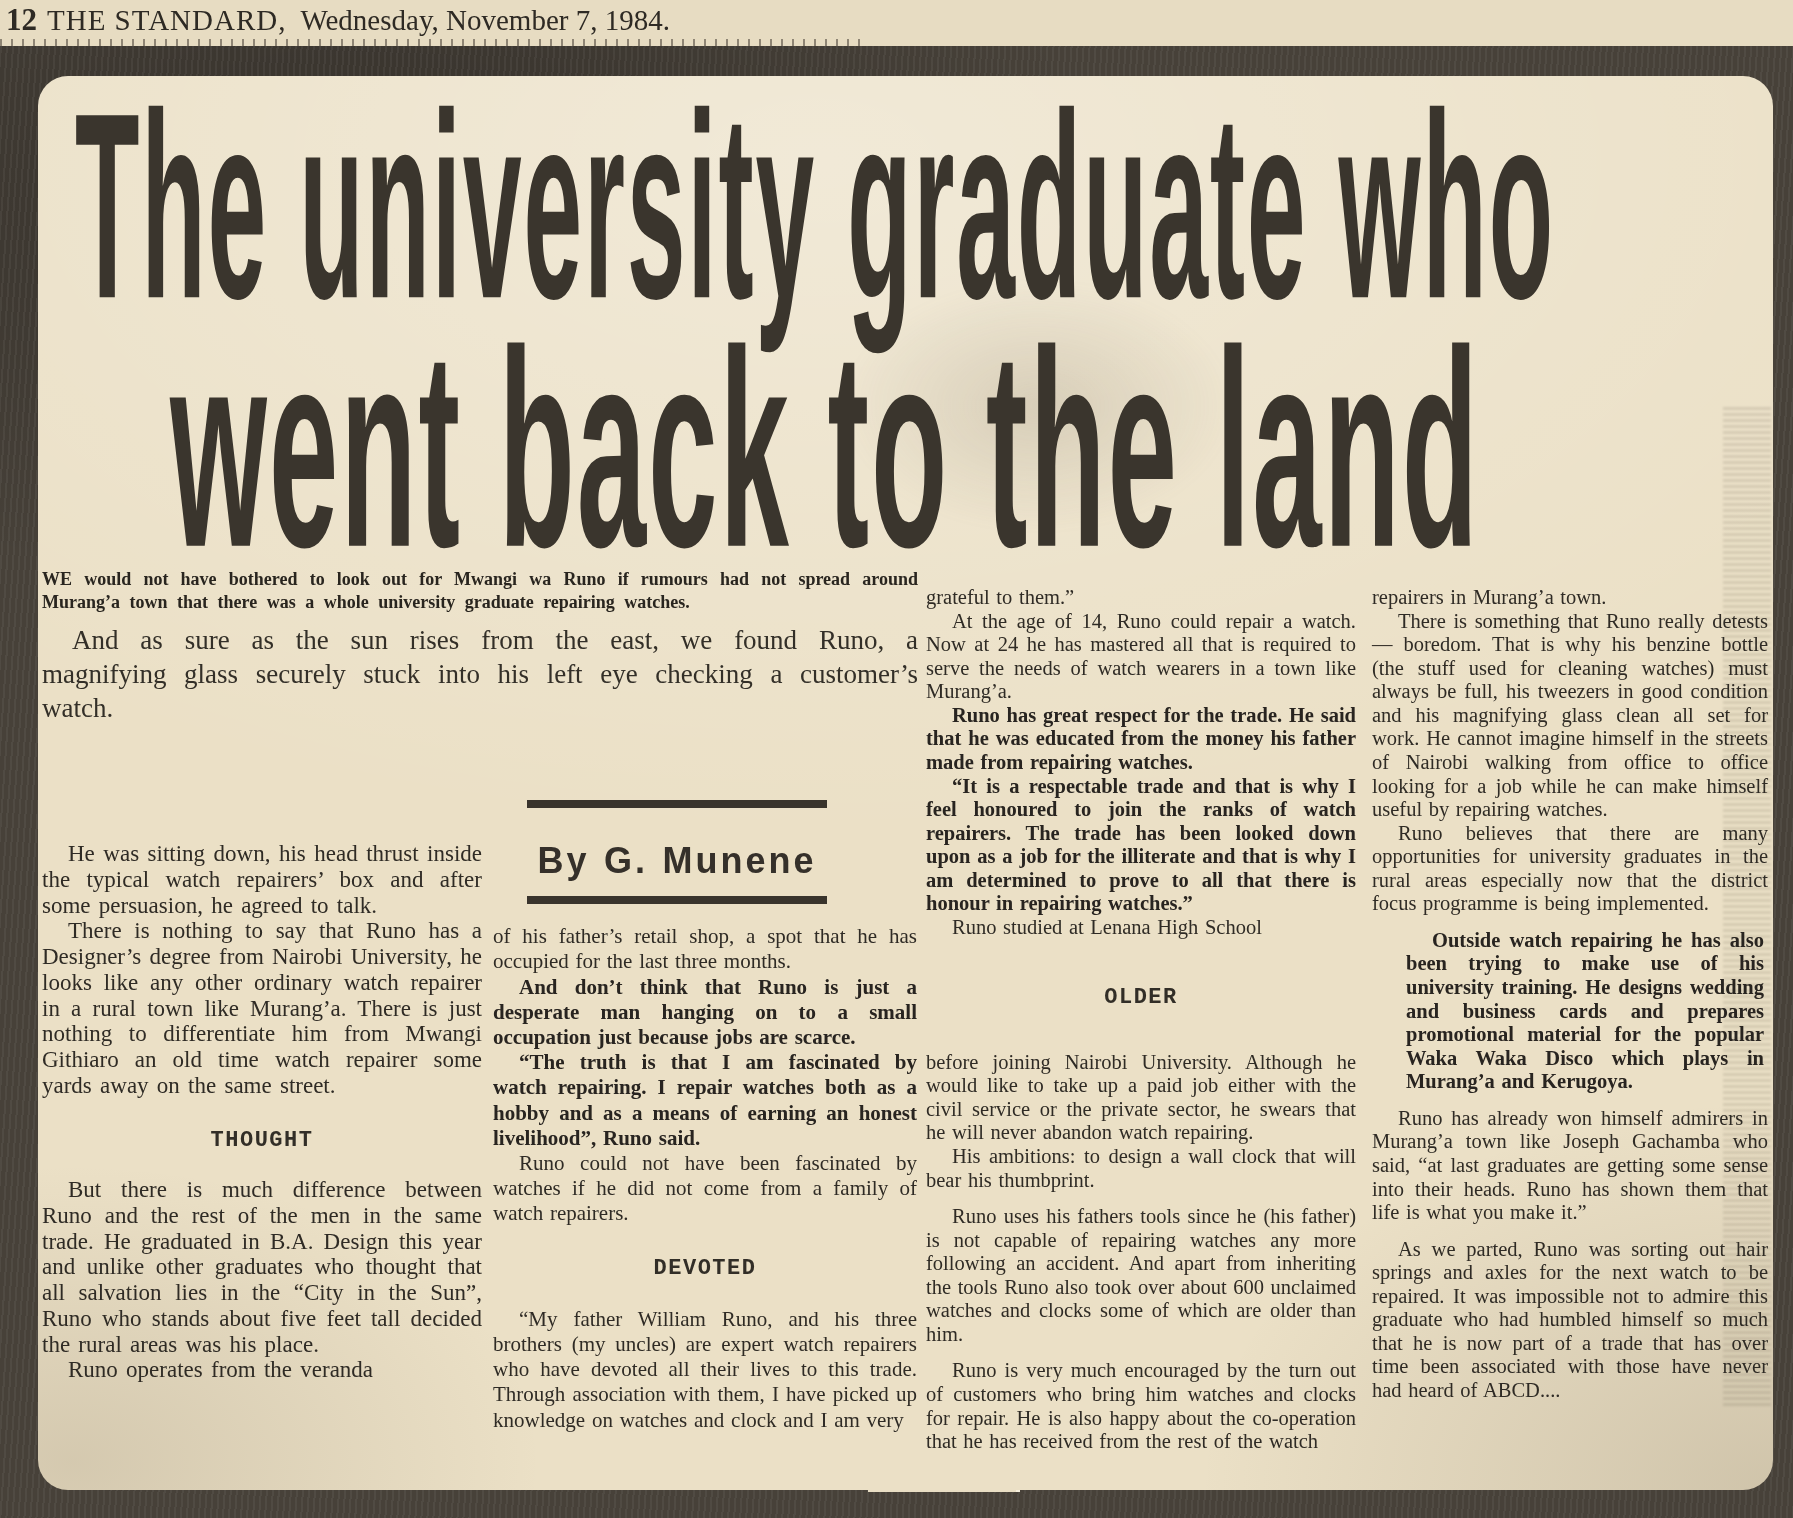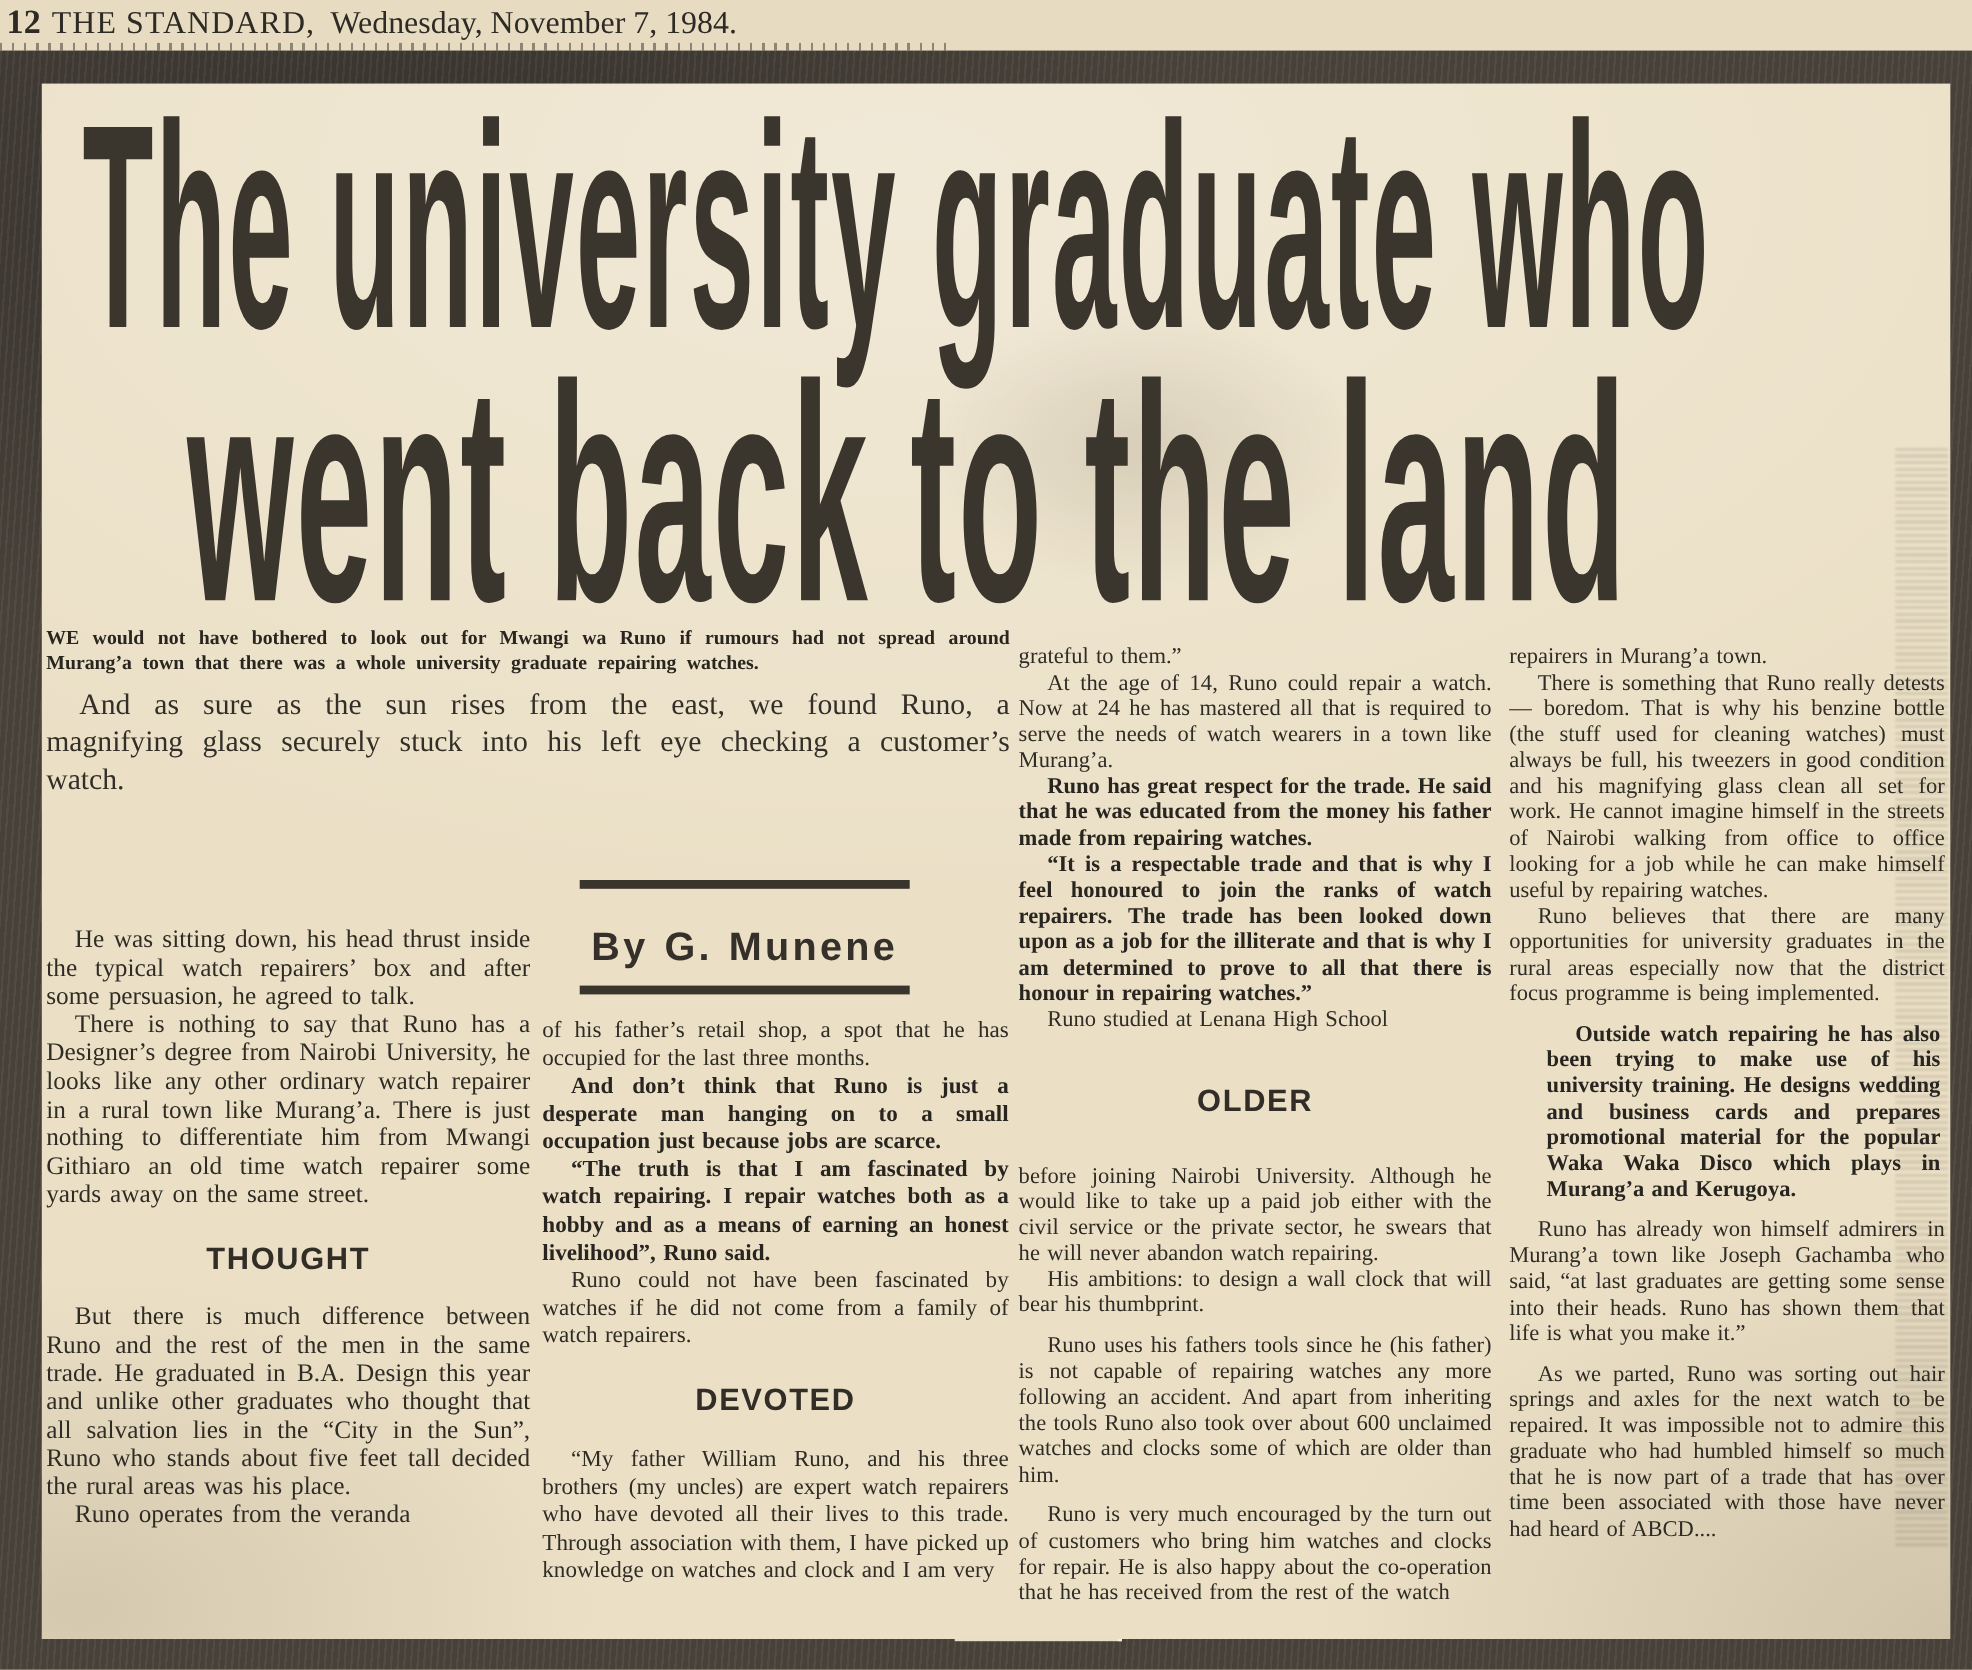--- a/index.html
+++ b/index.html
@@ -35,20 +35,21 @@
   }
   
   .page{
     position:absolute;left:38px;top:76px;width:1735px;height:1414px;
     background:
       radial-gradient(120% 80% at 45% 6%,rgba(255,255,255,0.30),transparent 60%),
       radial-gradient(60% 50% at 100% 100%,rgba(110,96,72,0.22),transparent 55%),
       radial-gradient(45% 35% at 2% 98%,rgba(110,96,72,0.18),transparent 60%),
       #ebe0c6;
     color:#2d2923;
+    border-radius:30px;
   }
   .ghost-a{
     position:absolute;left:720px;top:150px;width:560px;height:360px;
     background:radial-gradient(50% 50% at 50% 50%,rgba(125,113,92,0.20),transparent 70%);
     filter:blur(5px);pointer-events:none;
   }
   .ghost-b{
     position:absolute;left:1685px;top:330px;width:48px;height:1000px;
     background:repeating-linear-gradient(0deg,rgba(85,75,60,0.14) 0 3px,transparent 3px 6px);
     filter:blur(1px);pointer-events:none;
@@ -74,22 +75,22 @@
   .col p{margin:0;text-indent:26px;}
   .col p.noindent{text-indent:0;}
   .col p.bold{font-weight:bold;color:#282420;}
   .col p.gap{margin-top:13px;}
   .col p.inset{padding-left:34px;padding-right:4px;}
   .col1{left:4px;top:745px;width:440px;font-size:23px;line-height:1.12;word-spacing:2.5px;}
   .col2{left:455px;top:700px;width:424px;font-size:21px;line-height:1.2;word-spacing:1.5px;}
   .col3{left:888px;top:490px;width:430px;font-size:20.5px;line-height:1.15;word-spacing:1.5px;}
   .col4{left:1334px;top:490px;width:396px;font-size:20.5px;line-height:1.15;word-spacing:1.5px;}
   h3.sec{
-    font-family:Liberation Sans, sans-serif;font-weight:bold;
-    font-size:28px;letter-spacing:1.5px;text-align:center;
+    font-family:Liberation Mono, monospace;font-weight:bold;
+    font-size:22px;letter-spacing:1.5px;text-align:center;
     margin:30px 0 24px 0;color:#322e27;text-indent:0;
   }
   .col3 h3.sec{margin:46px 0 40px 0;}
   
   .byline-box{
     width:300px;margin:4px 0 20px 34px;
     border-top:8px solid #39342c;border-bottom:8px solid #39342c;
     padding:31px 0 14px 0;text-align:center;
   }
   .byline-box span{

